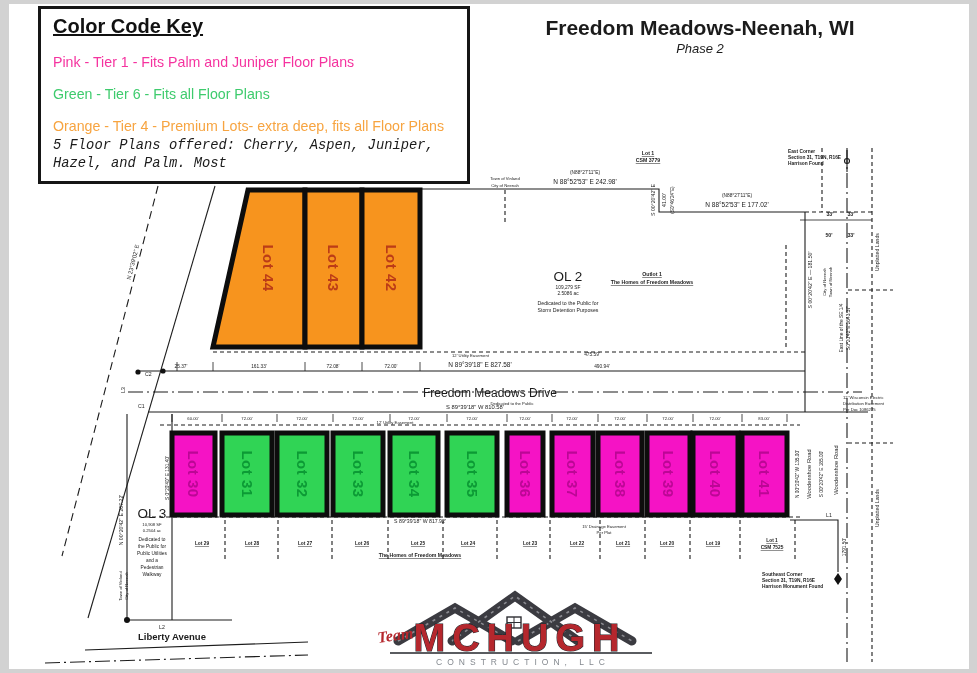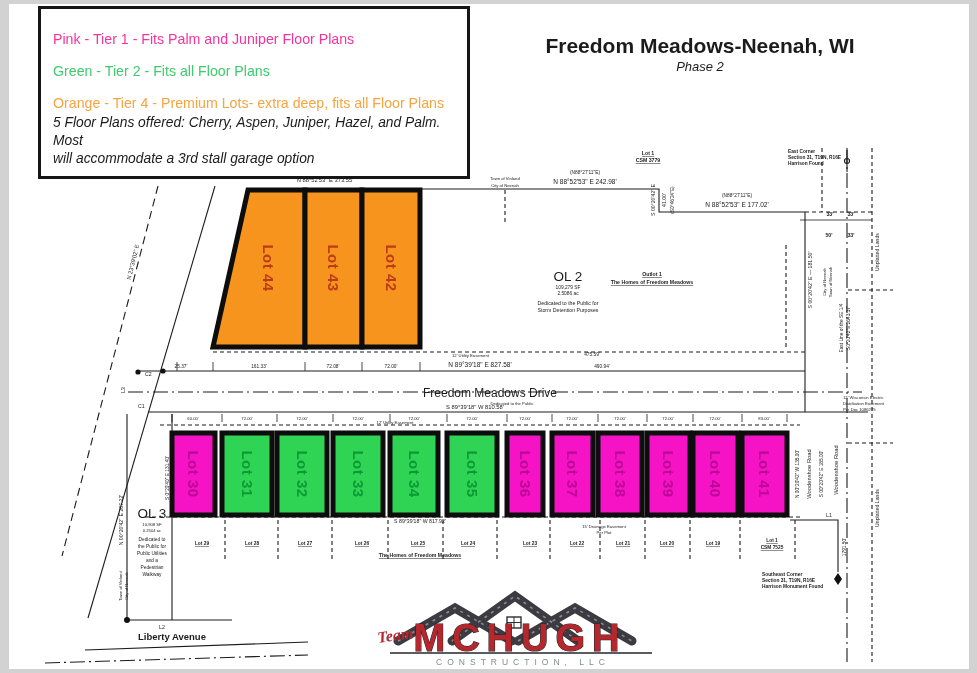--- a/index.html
+++ b/index.html
@@ -12,24 +12,24 @@
   #edge-bottom{left:0;bottom:0;width:977px;height:4px;}
 
   
   .keybox{position:absolute;left:38px;top:6px;width:402px;border:3px solid #161616;
           background:#fff;padding:6px 12px 8px 12px;z-index:5;}
   .key-title{font-size:20px;font-weight:bold;text-decoration:underline;color:#111;margin-bottom:4px;}
   .key-line{font-size:14.2px;margin-top:16px;white-space:nowrap;}
   .key-pink{color:#f5339f;}
   .key-green{color:#3ecb6d;}
   .key-orange{color:#f7a440;}
-  .key-note{font-size:13.8px;font-style:italic;color:#1b1b1b;margin-top:3px;line-height:1.3;}
+  .key-note{font-size:13.8px;font-style:italic;color:#1b1b1b;margin-top:3px;line-height:1.3;font-family:Liberation Mono, monospace;}
 
   
-  .header{position:absolute;left:500px;top:34px;width:400px;text-align:center;z-index:5;}
+  .header{position:absolute;left:500px;top:16px;width:400px;text-align:center;z-index:5;}
   .header-title{font-size:21px;font-weight:bold;color:#1b1b1b;}
   .header-subtitle{font-size:13px;font-style:italic;color:#1b1b1b;margin-top:1px;}
 
   
   .map{position:absolute;left:0;top:0;}
   .map text{font-family:"Liberation Sans",sans-serif;fill:#1c1c1c;}
   .t4{font-size:4.2px;} .t45{font-size:4.8px;} .t5{font-size:5.2px;}
   .t55{font-size:5.8px;} .t6{font-size:6.5px;} .t9{font-size:9.5px;}
   .t12{font-size:12px;} .t13{font-size:13.5px;}
   .b{font-weight:bold;} .u{text-decoration:underline;}
@@ -248,26 +248,26 @@
     <line x1="514" y1="617" x2="514" y2="628" stroke="#2e2e33" stroke-width="1"></line>
     <line x1="507" y1="622.5" x2="521" y2="622.5" stroke="#2e2e33" stroke-width="1"></line>
     <text class="logo-team" x="378" y="642" transform="rotate(-8 385 640)">Team</text>
     <text class="logo-name mid" x="520" y="651">MCHUGH</text>
     <line x1="390" y1="653" x2="652" y2="653" stroke="#23262b" stroke-width="1.4"></line>
     <text class="logo-sub mid" x="523" y="665">CONSTRUCTION, LLC</text>
   </g>
 </svg>
 
 <div class="keybox">
+  <div class="key-title">Color Code Key</div>
   <div class="key-line key-pink">Pink - Tier 1 - Fits Palm and Juniper Floor Plans</div>
-  <div class="key-line key-green">Green - Tier 2 - Fits all Floor Plans</div>
+  <div class="key-line key-green">Green - Tier 6 - Fits all Floor Plans</div>
   <div class="key-line key-orange">Orange - Tier 4 - Premium Lots- extra deep, fits all Floor Plans</div>
   <div class="key-note">
     <span>5 Floor Plans offered: Cherry, Aspen, Juniper, Hazel, and Palm.  Most</span><br>
-    <span>will accommodate a 3rd stall garage option</span>
   </div>
 </div>
 
 <div class="header">
   <div class="header-title">Freedom Meadows-Neenah, WI</div>
   <div class="header-subtitle">Phase 2</div>
 </div>
 
 <div class="edge" id="edge-top"></div>
 <div class="edge" id="edge-left"></div>

